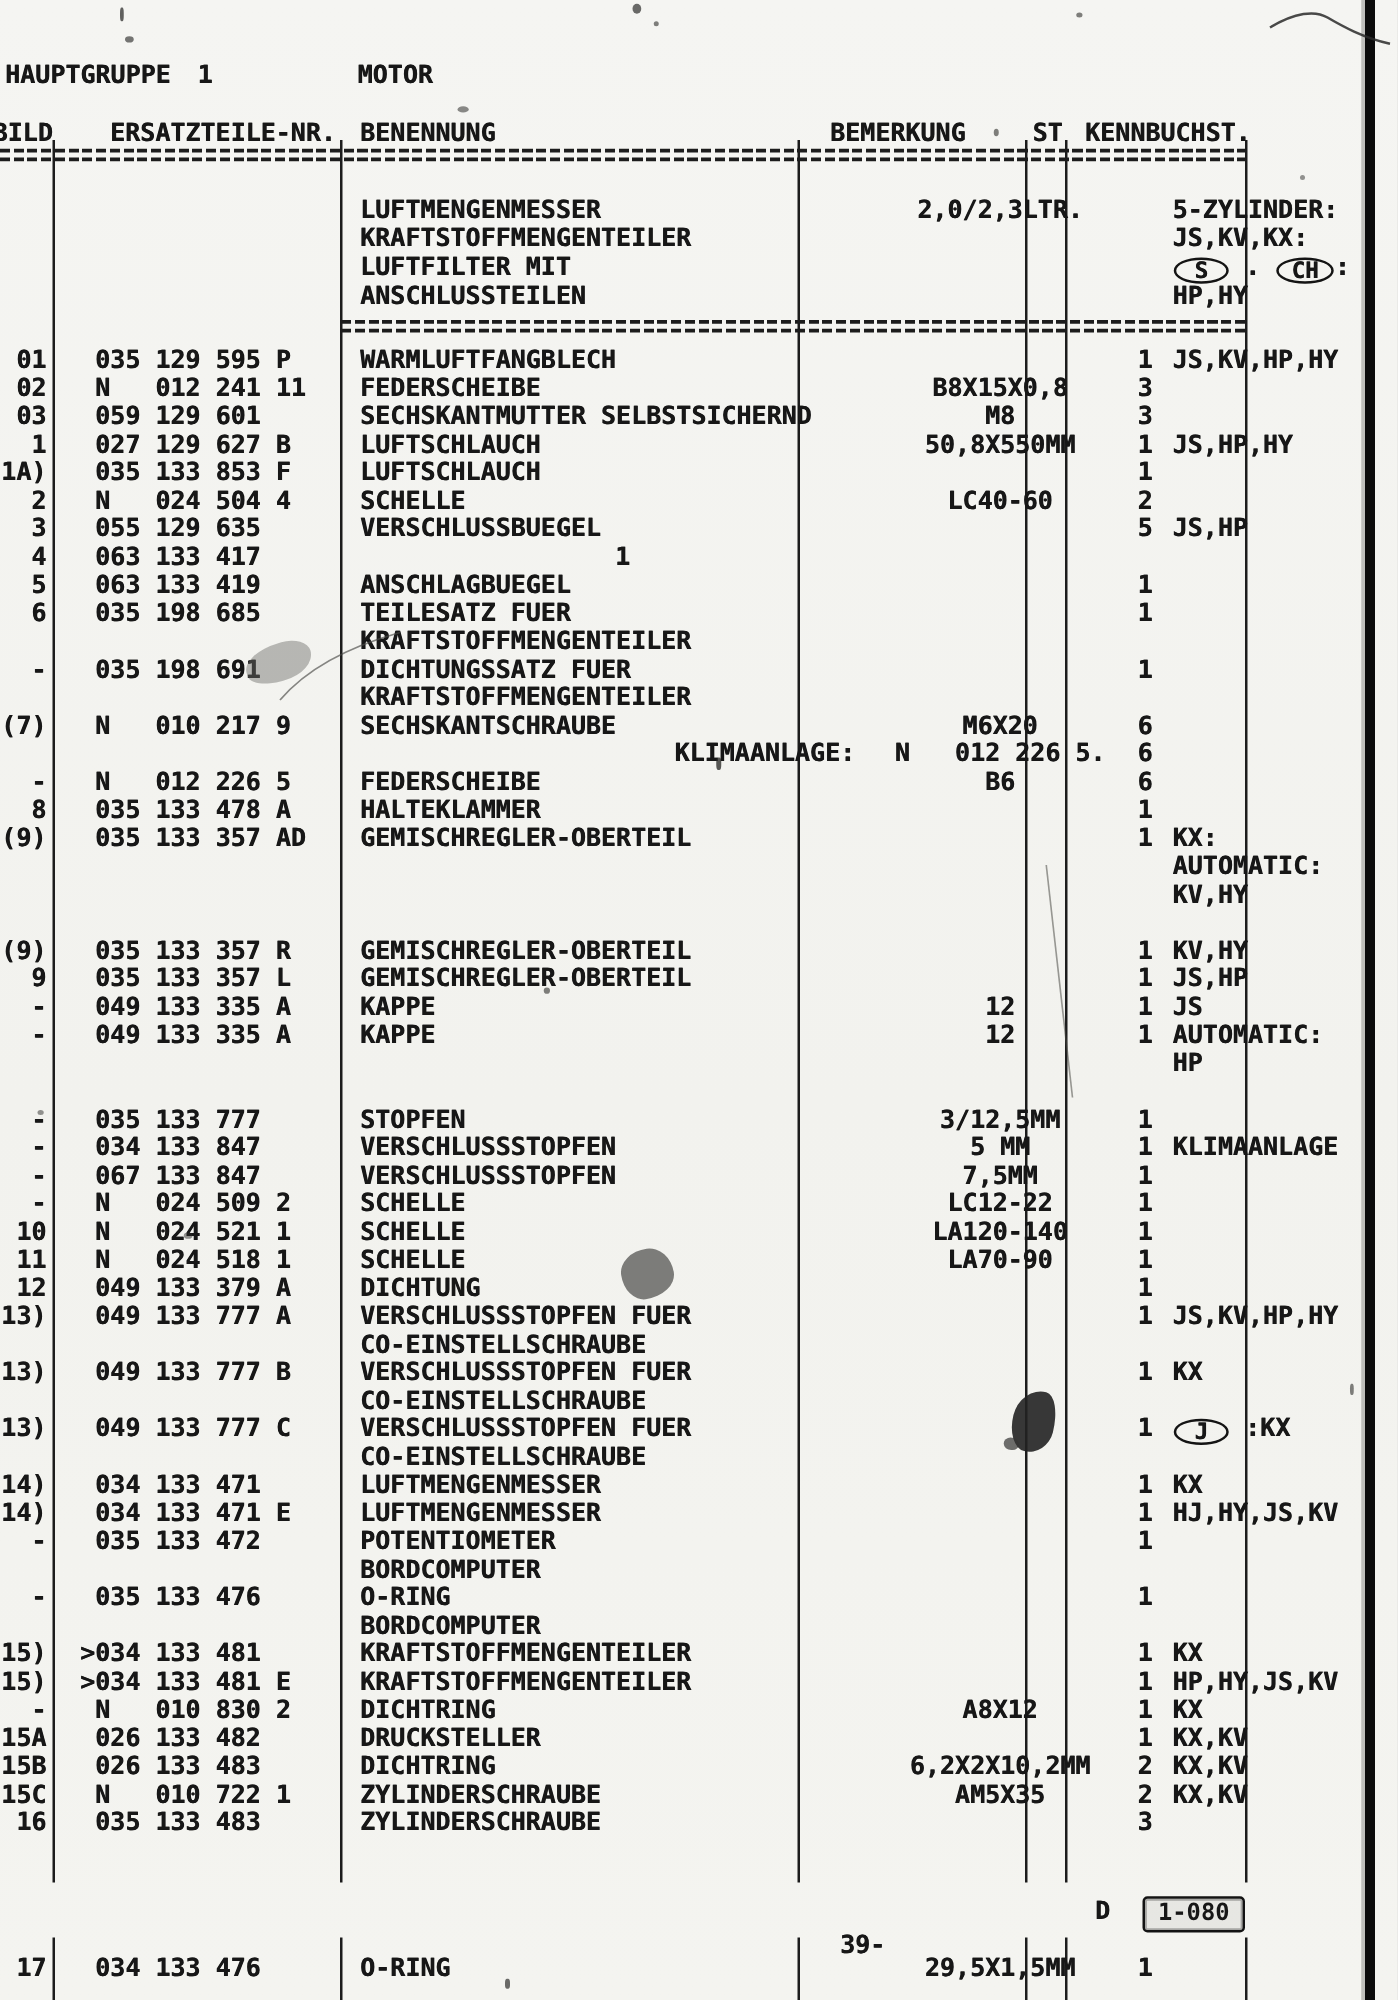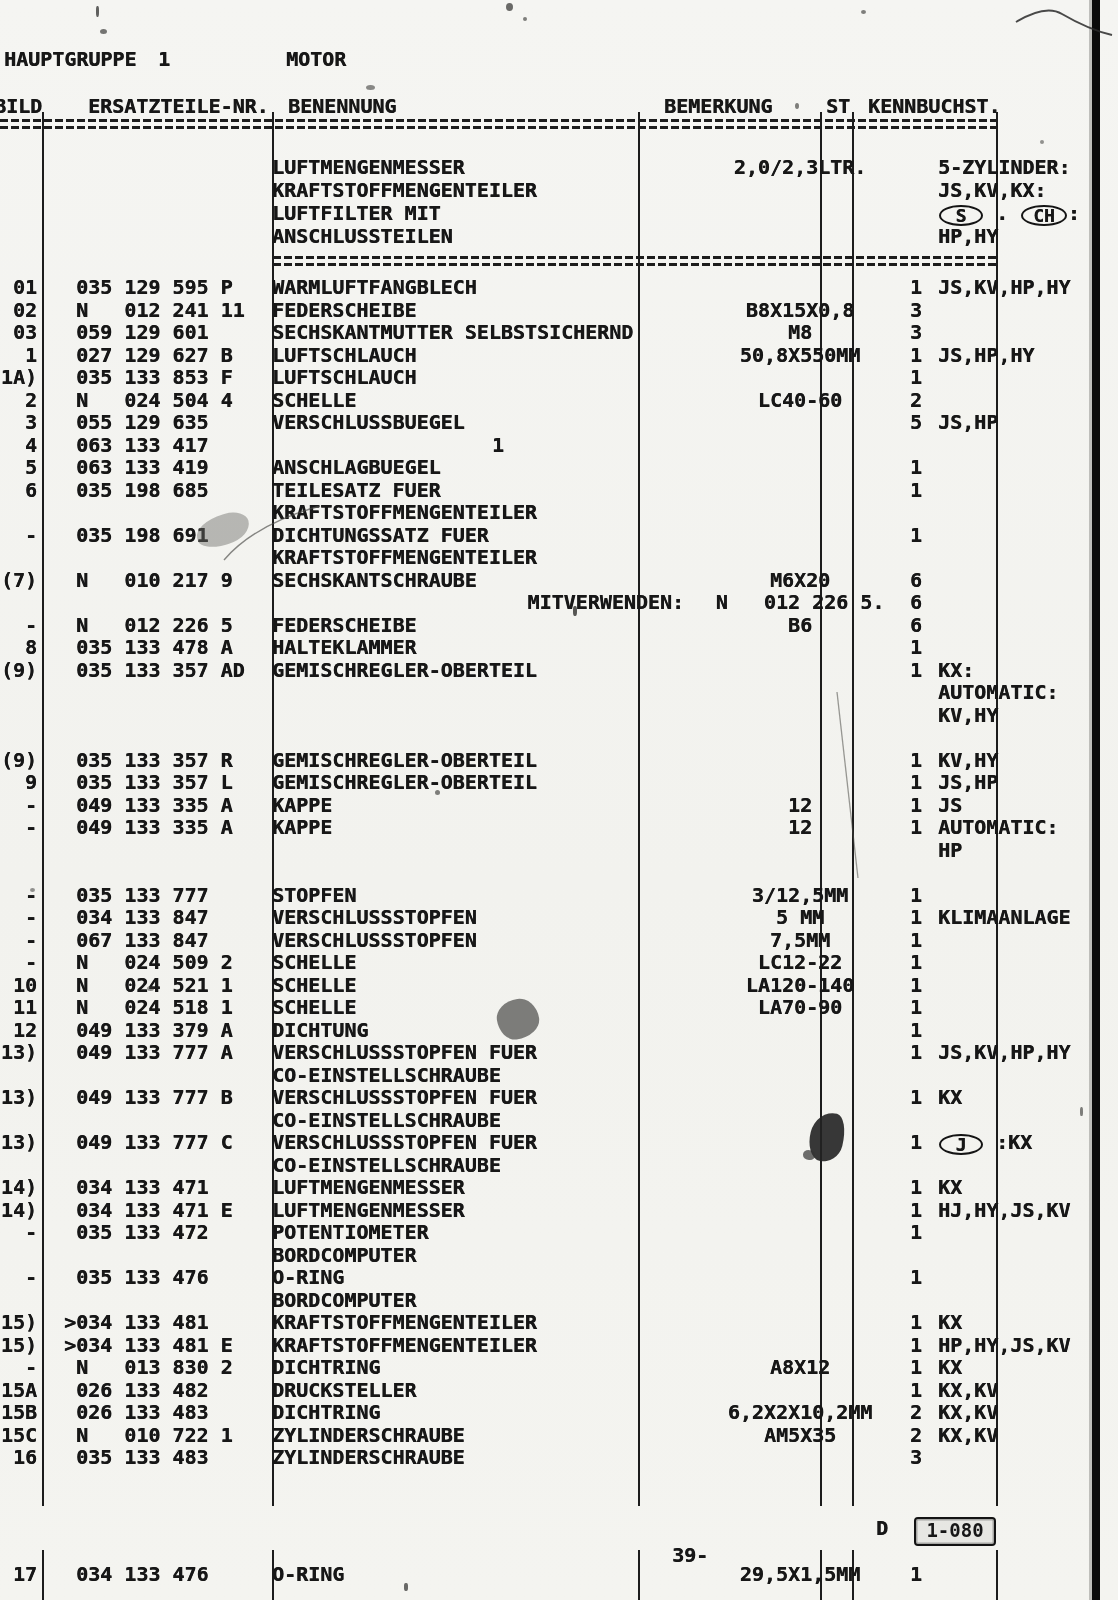--- a/index.html
+++ b/index.html
@@ -16,21 +16,21 @@
       repeating-linear-gradient(90deg,#1c1c1c 0 8px,transparent 8px 11px),
       repeating-linear-gradient(90deg,#1c1c1c 0 8px,transparent 8px 11px);
     background-repeat:no-repeat;background-size:100% 3px;
     background-position:0 0,0 100%;
   }
   .rows{position:absolute;left:-18px;}
   .trow{display:flex;height:22.5px;line-height:22.5px;font-size:20px;text-shadow:0.4px 0 0 currentColor;}
   .cell{flex:none;white-space:pre;overflow:visible;box-sizing:border-box;}
   .c-b{width:60px;text-align:right;padding-right:5px;}
   .c-n{width:230px;padding-left:22px;}
-  .c-d{width:418px;}
+  .c-d{width:418px;padding-left:16px;}
   .c-m{width:206px;padding-left:14px;text-align:center;}
   .c-s{width:32px;text-align:right;padding-right:6px;}
   .c-k{width:144px;padding-left:10px;}
   .ralign{text-align:right;padding-right:6px;}
   .oval{
     display:inline-block;border:2.5px solid #141414;border-radius:50%;
     padding:0 10px;min-width:44px;height:21px;line-height:17px;font-size:18px;
     text-align:center;margin:0 1px;vertical-align:-2px;box-sizing:border-box;
   }
   .introrows .trow{height:23px;line-height:23px;}
@@ -222,21 +222,21 @@
         <div class="cell c-b">(7)</div>
         <div class="cell c-n"> N   010 217 9</div>
         <div class="cell c-d">SECHSKANTSCHRAUBE</div>
         <div class="cell c-m">M6X20</div>
         <div class="cell c-s">6</div>
         <div class="cell c-k"></div>
       </div>
       <div class="trow">
         <div class="cell c-b"></div>
         <div class="cell c-n"></div>
-        <div class="cell c-d ralign">MITVERWENDEN:</div>
+        <div class="cell c-d ralign">KLIMAANLAGE:</div>
         <div class="cell c-m">N   012 226 5.</div>
         <div class="cell c-s">6</div>
         <div class="cell c-k"></div>
       </div>
       <div class="trow">
         <div class="cell c-b">-</div>
         <div class="cell c-n"> N   012 226 5</div>
         <div class="cell c-d">FEDERSCHEIBE</div>
         <div class="cell c-m">B6</div>
         <div class="cell c-s">6</div>
@@ -493,21 +493,21 @@
       <div class="trow">
         <div class="cell c-b">(15)</div>
         <div class="cell c-n">&gt;034 133 481 E</div>
         <div class="cell c-d">KRAFTSTOFFMENGENTEILER</div>
         <div class="cell c-m"></div>
         <div class="cell c-s">1</div>
         <div class="cell c-k">HP,HY,JS,KV</div>
       </div>
       <div class="trow">
         <div class="cell c-b">-</div>
-        <div class="cell c-n"> N   013 830 2</div>
+        <div class="cell c-n"> N   010 830 2</div>
         <div class="cell c-d">DICHTRING</div>
         <div class="cell c-m">A8X12</div>
         <div class="cell c-s">1</div>
         <div class="cell c-k">KX</div>
       </div>
       <div class="trow">
         <div class="cell c-b">15A</div>
         <div class="cell c-n"> 026 133 482</div>
         <div class="cell c-d">DRUCKSTELLER</div>
         <div class="cell c-m"></div>

